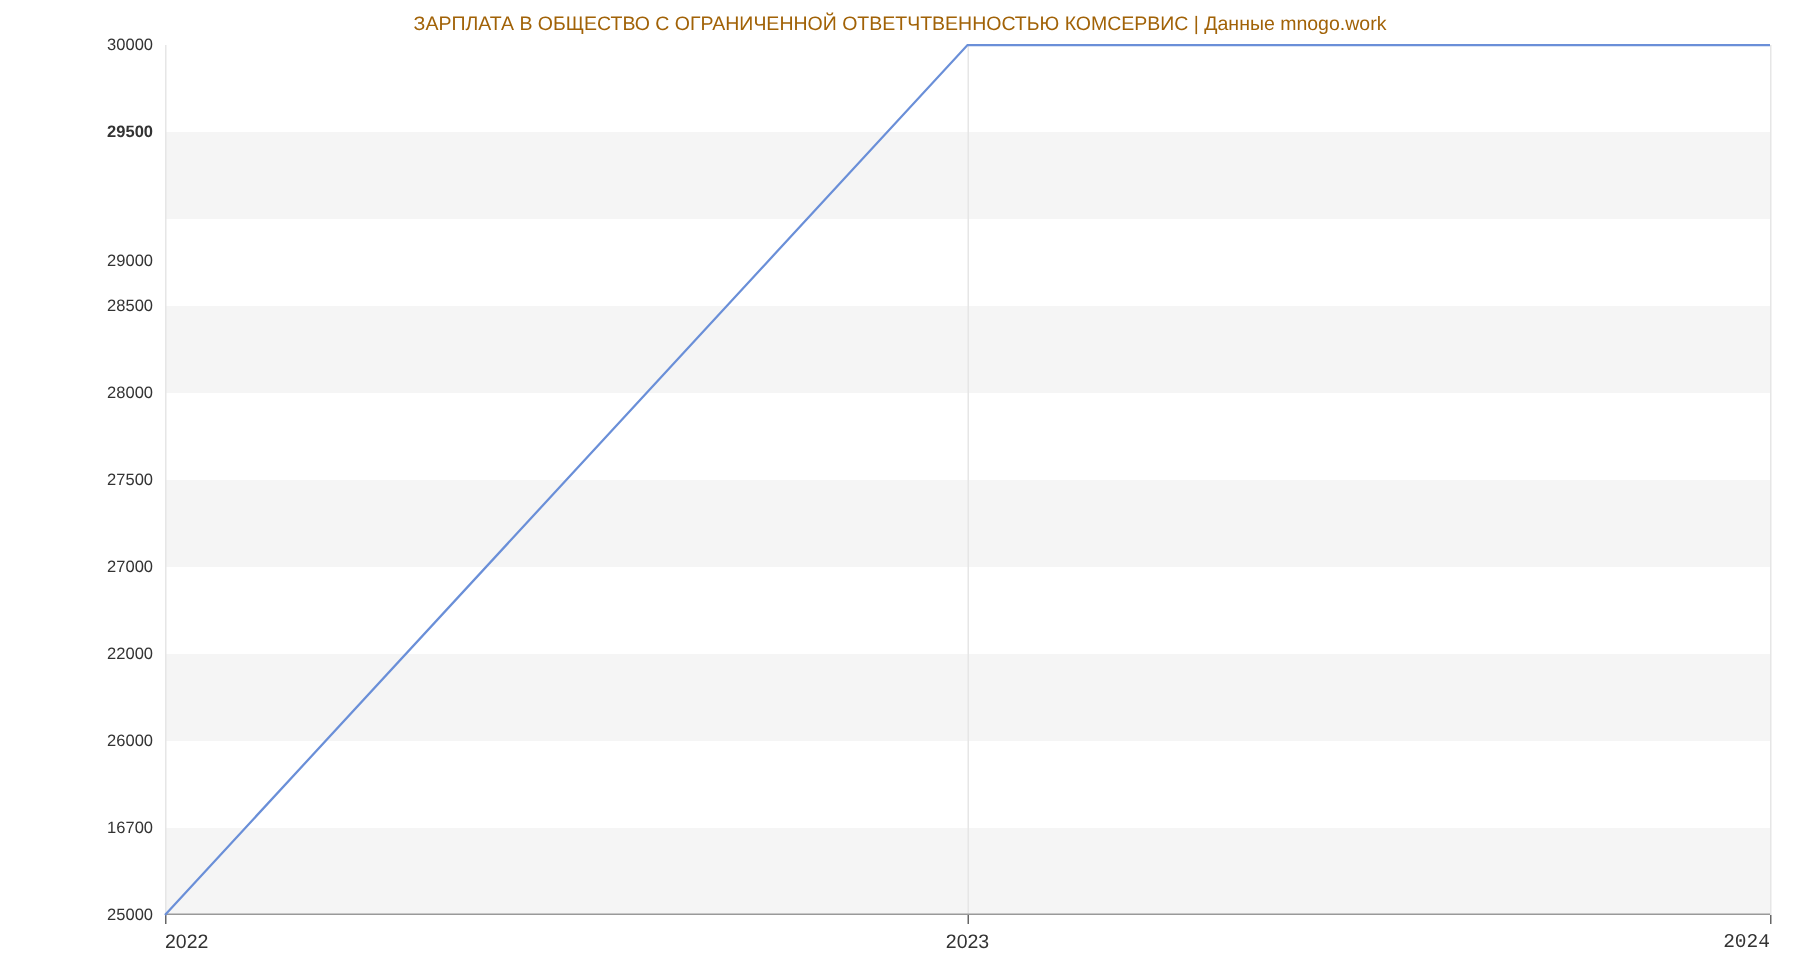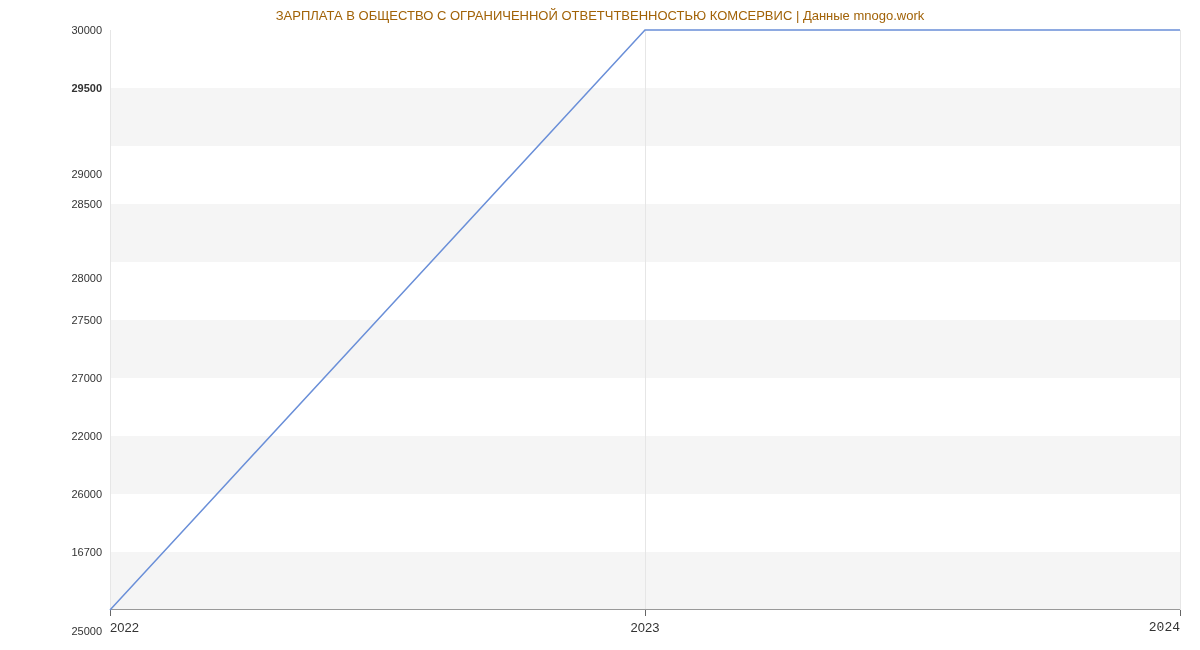--- a/index.html
+++ b/index.html
@@ -111,27 +111,27 @@
   <div class="plot-area" id="plot-area">
 
   <div class="grid-band" style="top: 90%; height: 10%;"></div>
       <div class="grid-band" style="top: 70%; height: 10%;"></div>
       <div class="grid-band" style="top: 50%; height: 10%;"></div>
       <div class="grid-band" style="top: 30%; height: 10%;"></div>
       <div class="grid-band" style="top: 10%; height: 10%;"></div>
       <div class="grid-line-v" style="left: 0%;"></div>
       <div class="grid-line-v" style="left: 50%;"></div>
       <div class="grid-line-v" style="left: 100%;"></div>
-      <div class="y-label" style="top: 100%; margin-top: 21px;">25000</div>
+      <div class="y-label" style="top: 100%;">25000</div>
       <div class="y-label" style="top: 90%;">16700</div>
       <div class="y-label" style="top: 80%;">26000</div>
       <div class="y-label" style="top: 70%;">22000</div>
       <div class="y-label" style="top: 60%;">27000</div>
       <div class="y-label" style="top: 50%;">27500</div>
-      <div class="y-label" style="top: 40%; margin-top: 16px;">28000</div>
+      <div class="y-label" style="top: 40%;">28000</div>
       <div class="y-label" style="top: 30%;">28500</div>
       <div class="y-label" style="top: 20%; margin-top: 28px;">29000</div>
       <div class="y-label" style="top: 10%; font-weight: bold;">29500</div>
       <div class="y-label" style="top: 0%;">30000</div>
       <div class="axis-x"></div>
       <div class="tick-x" style="left: 0%; top: 100%;"></div>
       <div class="x-label first" style="left: 0%;">2022</div>
       <div class="tick-x" style="left: 50%; top: 100%;"></div>
       <div class="x-label" style="left: 50%;">2023</div>
       <div class="tick-x" style="left: 100%; top: 100%;"></div>

